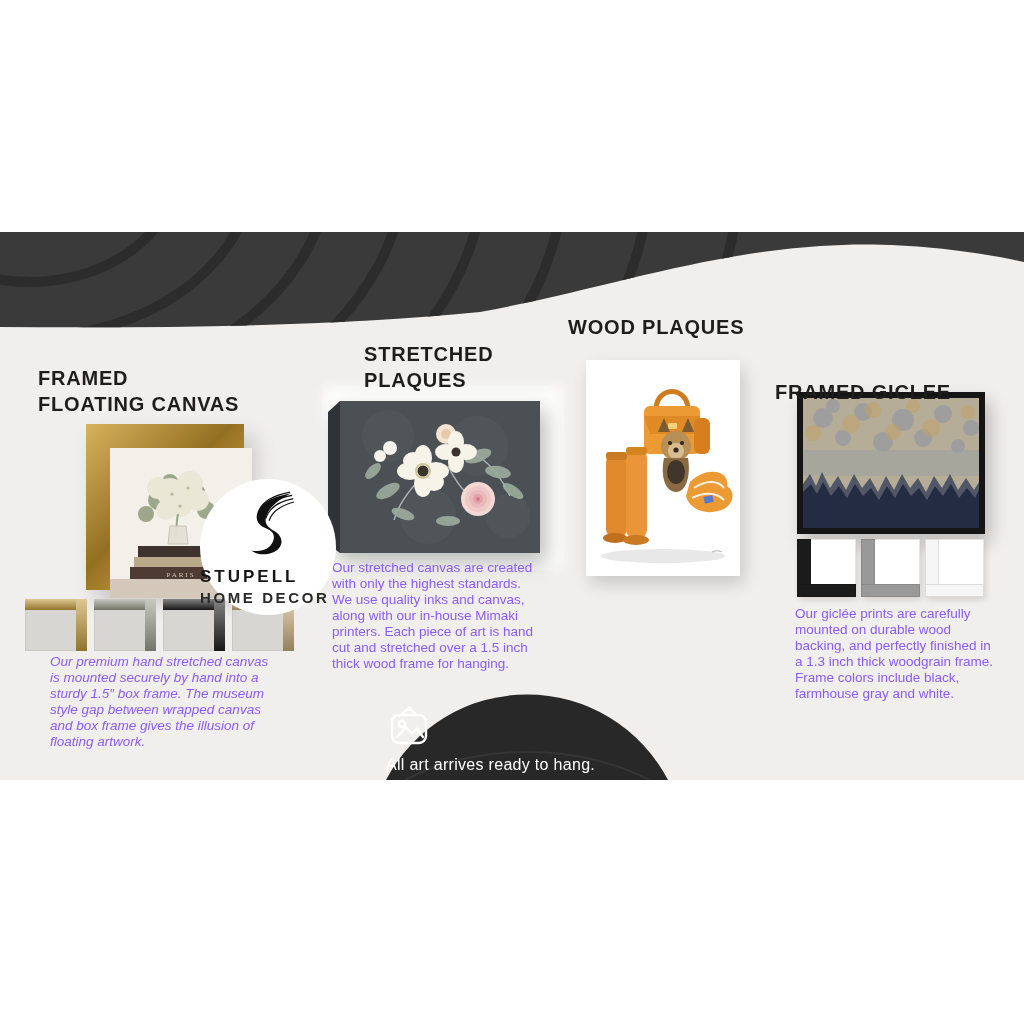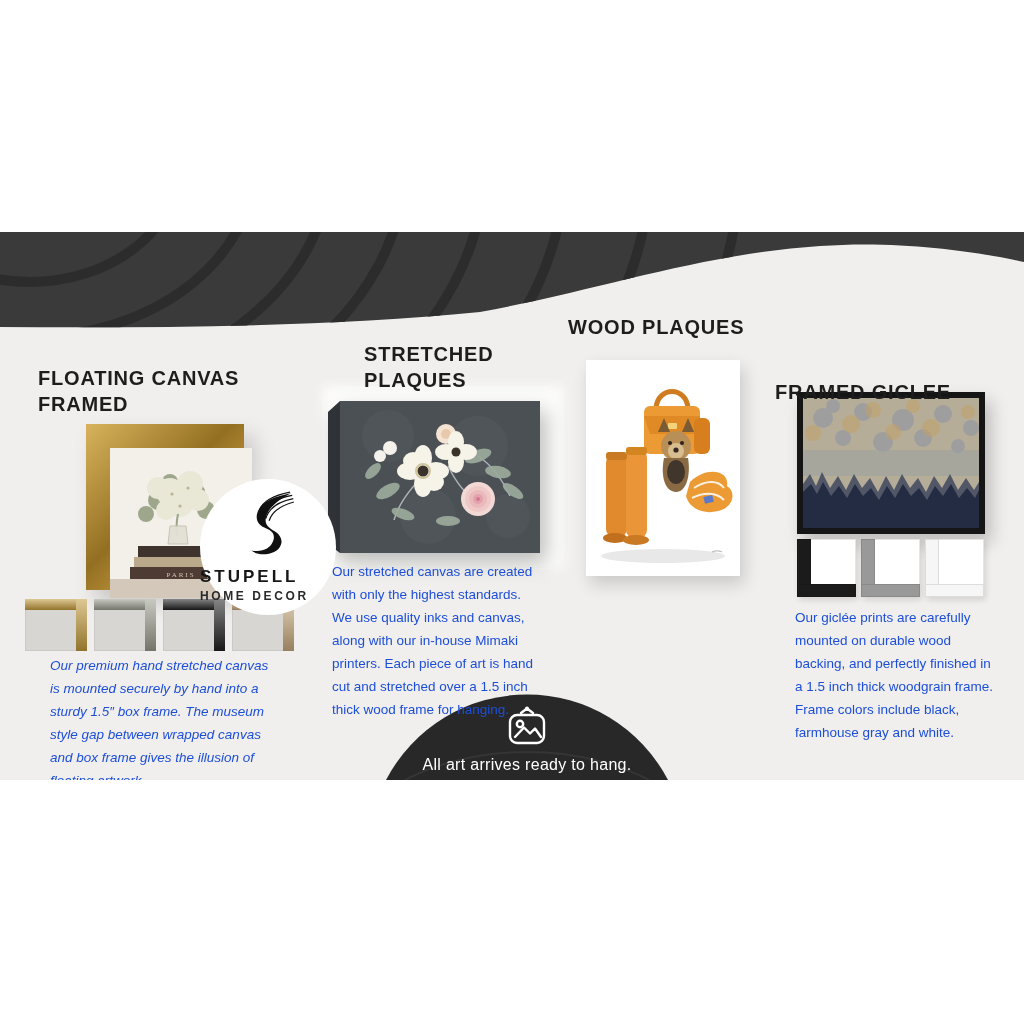--- a/index.html
+++ b/index.html
@@ -8,26 +8,26 @@
          font-family:"Liberation Sans",sans-serif;}
   .panel{position:absolute;left:0;top:232px;width:1024px;height:548px;overflow:hidden;}
   .bg-svg{position:absolute;left:0;top:0;}
 
   
   .logo-circle{position:absolute;left:200px;top:247px;width:136px;height:136px;background:#ffffff;
                border-radius:50%;z-index:5;text-align:left;}
   .logo-s{position:absolute;left:50%;top:12px;transform:translateX(-50%);}
   .brand-name{position:absolute;left:0;right:0;top:88px;font-size:17px;font-weight:600;
               letter-spacing:3px;color:#161616;}
-  .brand-tag{position:absolute;left:0;right:0;top:110px;font-size:12px;font-weight:600;
+  .brand-tag{position:absolute;left:0;right:0;top:110px;font-size:15px;font-weight:600;
              letter-spacing:2.6px;color:#2a2a2a;}
 
   .heading{position:absolute;z-index:4;font-weight:700;font-size:20px;line-height:26px;
            letter-spacing:0.8px;color:#1d1d1d;white-space:nowrap;}
-  .para{position:absolute;z-index:4;font-size:13.5px;line-height:23px;color:#1d4ed8;}
+  .para{position:absolute;z-index:4;font-size:13.5px;line-height:16px;color:#8b5cf6;}
 
   
   .float-frame{position:absolute;left:86px;top:424px;width:158px;height:166px;z-index:3;
                background:linear-gradient(135deg,#d8b35c,#936f22 45%,#c59a3e 70%,#e4c06a);
                padding:24px;box-shadow:10px 12px 20px rgba(0,0,0,0.18);}
   .float-canvas{width:100%;height:100%;background:#f2f0e8;}
 
   
   .photo-bg{position:absolute;left:322px;top:386px;width:242px;height:184px;background:#fcfcfb;
             filter:blur(6px);z-index:2;}
@@ -53,21 +53,21 @@
 
   
   .swatchG{position:absolute;width:59px;height:58px;background:#ffffff;z-index:3;
            box-shadow:inset 0 0 0 1px rgba(0,0,0,0.10),2px 3px 6px rgba(0,0,0,0.12);}
   .swatchG .band-left{position:absolute;left:0;top:0;width:14px;height:100%;
            box-shadow:inset 0 0 0 1px rgba(0,0,0,0.10);}
   .swatchG .band-bottom{position:absolute;left:0;bottom:0;width:100%;height:13px;
            box-shadow:inset 0 0 0 1px rgba(0,0,0,0.10);}
 
   
-  .badge-content{position:absolute;left:386px;top:706px;width:282px;z-index:6;text-align:center;color:#fff;}
+  .badge-content{position:absolute;left:386px;top:706px;width:282px;z-index:6;color:#fff;}
   .badge-text{margin-top:4px;font-size:16px;letter-spacing:0.3px;color:#ffffff;}
 </style>
 </head>
 <body>
 
 <div class="stage">
   <div class="panel" style="background: rgb(240, 239, 237);">
 
     <svg class="bg-svg" width="1024" height="548" viewBox="0 0 1024 548">
       <defs>
@@ -107,22 +107,22 @@
           <path d="M94,8 C66,13 46,24 40,44"></path>
           <path d="M96,14 C70,19 52,30 46,50"></path>
           <path d="M97,20 C74,26 58,36 52,54"></path>
         </g>
       </svg>
       <div class="brand-name">STUPELL</div>
       <div class="brand-tag">HOME DECOR</div>
     </div>
 
     <div class="heading" style="left:38px;top:133px;">
+      <div>FRAMED</div>
       <div>FLOATING CANVAS</div>
-      <div>FRAMED</div>
     </div>
     <div class="heading" style="left:364px;top:109px;">
       <div>STRETCHED</div>
       <div>PLAQUES</div>
     </div>
     <div class="heading" style="left:568px;top:82px;">WOOD PLAQUES</div>
     <div class="heading" style="left:775px;top:120px;margin-top:27px;">FRAMED GICLEE</div>
 
     <div class="float-frame" style="top:192px;left:86px;position:absolute;">
       <div class="float-canvas">
@@ -171,21 +171,21 @@
       <div class="band-top" style="background: rgb(31, 31, 31);"></div>
       <div class="band-right" style="background: rgb(31, 31, 31);"></div>
     </div>
     <div class="swatchL" style="left:232px;top:367px;">
       <div class="band-top" style="background: rgb(201, 170, 124);"></div>
       <div class="band-right" style="background: rgb(201, 170, 124);"></div>
     </div>
 
     <p class="para" style="left:50px;top:422px;width:222px;margin:0;font-style:italic;">Our premium hand stretched canvas is mounted securely by hand into a sturdy 1.5″ box frame. The museum style gap between wrapped canvas and box frame gives the illusion of floating artwork.</p>
     <p class="para" style="left:332px;top:328px;width:206px;margin:0;">Our stretched canvas are created with only the highest standards. We use quality inks and canvas, along with our in-house Mimaki printers. Each piece of art is hand cut and stretched over a 1.5 inch thick wood frame for hanging.</p>
-    <p class="para" style="left:795px;top:374px;width:200px;margin:0;">Our giclée prints are carefully mounted on durable wood backing, and perfectly finished in a 1.5 inch thick woodgrain frame. Frame colors include black, farmhouse gray and white.</p>
+    <p class="para" style="left:795px;top:374px;width:200px;margin:0;">Our giclée prints are carefully mounted on durable wood backing, and perfectly finished in a 1.3 inch thick woodgrain frame. Frame colors include black, farmhouse gray and white.</p>
 
     <div class="photo-bg" style="top:154px;left:322px;position:absolute;"></div>
     <div class="stretch-wrap" style="top:164px;left:328px;position:absolute;">
       <svg width="212" height="162" viewBox="0 0 212 162">
         <polygon points="0,16 12,5 12,157 0,148" fill="#2f3337"></polygon>
         <rect x="12" y="5" width="200" height="152" fill="#4b5055"></rect>
         <g fill="#555b60" opacity="0.5">
           <circle cx="60" cy="40" r="26"></circle>
             <circle cx="150" cy="50" r="30"></circle>
           <circle cx="100" cy="120" r="28"></circle>

